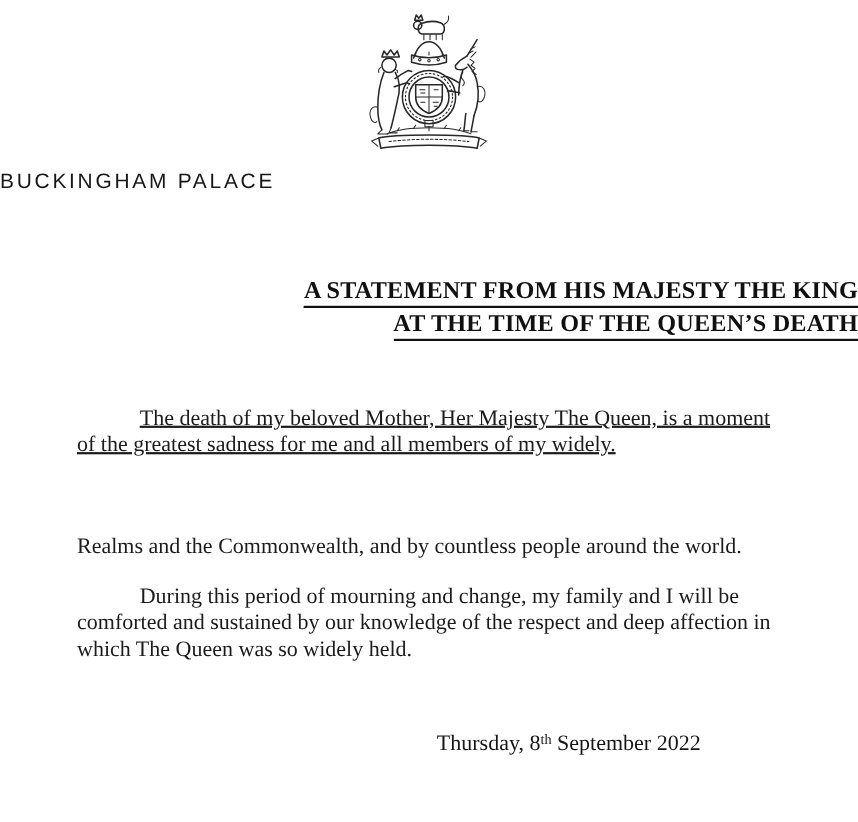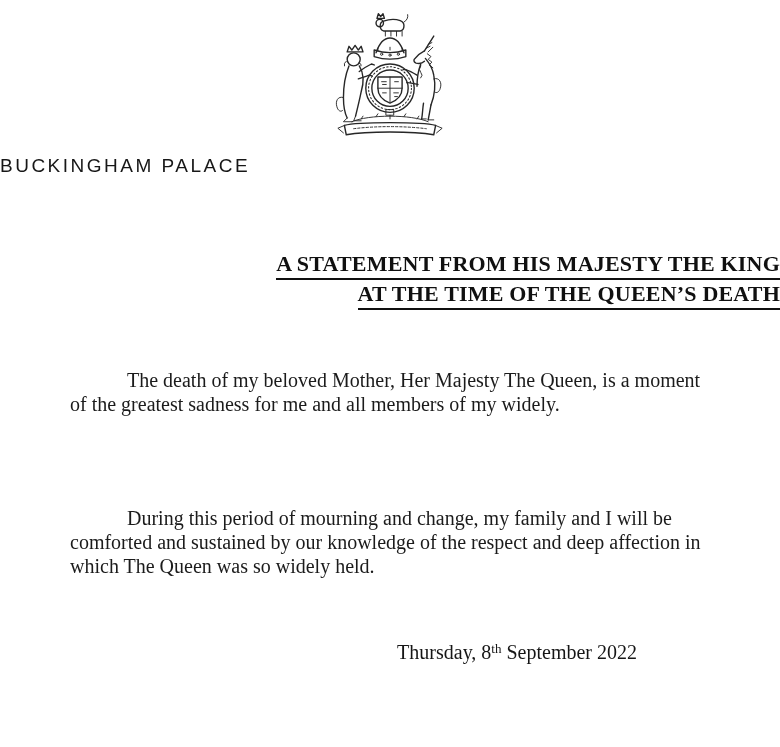--- a/index.html
+++ b/index.html
@@ -43,21 +43,21 @@
     border-bottom: 2.5px solid #101010;
     padding-bottom: 0px;
   }
   .doc-body { padding: 0 70px; }
   .doc-body p {
     margin: 0 0 21px 0;
     font-size: 20px;
     line-height: 24px;
     text-align: left;
   }
-  .doc-body p:first-of-type { margin-top: 58px; }
+  .doc-body p:first-of-type { margin-top: 58px; text-decoration: underline; }
   .doc-body .line { white-space: nowrap; }
   .doc-body .line.indent { padding-left: 57px; }
   .dateline {
     margin-top: 62px;
     padding-right: 73px;
     text-align: right;
     font-size: 20px;
     line-height: 24px;
     color: #161616;
   }
@@ -148,20 +148,21 @@
   </h1>
 
   <main class="doc-body">
     <p>
       <span class="line indent">The death of my beloved Mother, Her Majesty The Queen, is a moment</span><br>
       <span class="line">of the greatest sadness for me and all members of my widely.</span>
     </p>
     <p>
       <br>
       <br>
+      <span class="line">Realms and the Commonwealth, and by countless people around the world.</span>
     </p>
     <p>
       <span class="line indent">During this period of mourning and change, my family and I will be</span><br>
       <span class="line">comforted and sustained by our knowledge of the respect and deep affection in</span><br>
       <span class="line">which The Queen was so widely held.</span>
     </p>
 
     <div class="dateline">
       <span>Thursday, 8</span><sup>th</sup><span> September 2022</span>
     </div>

